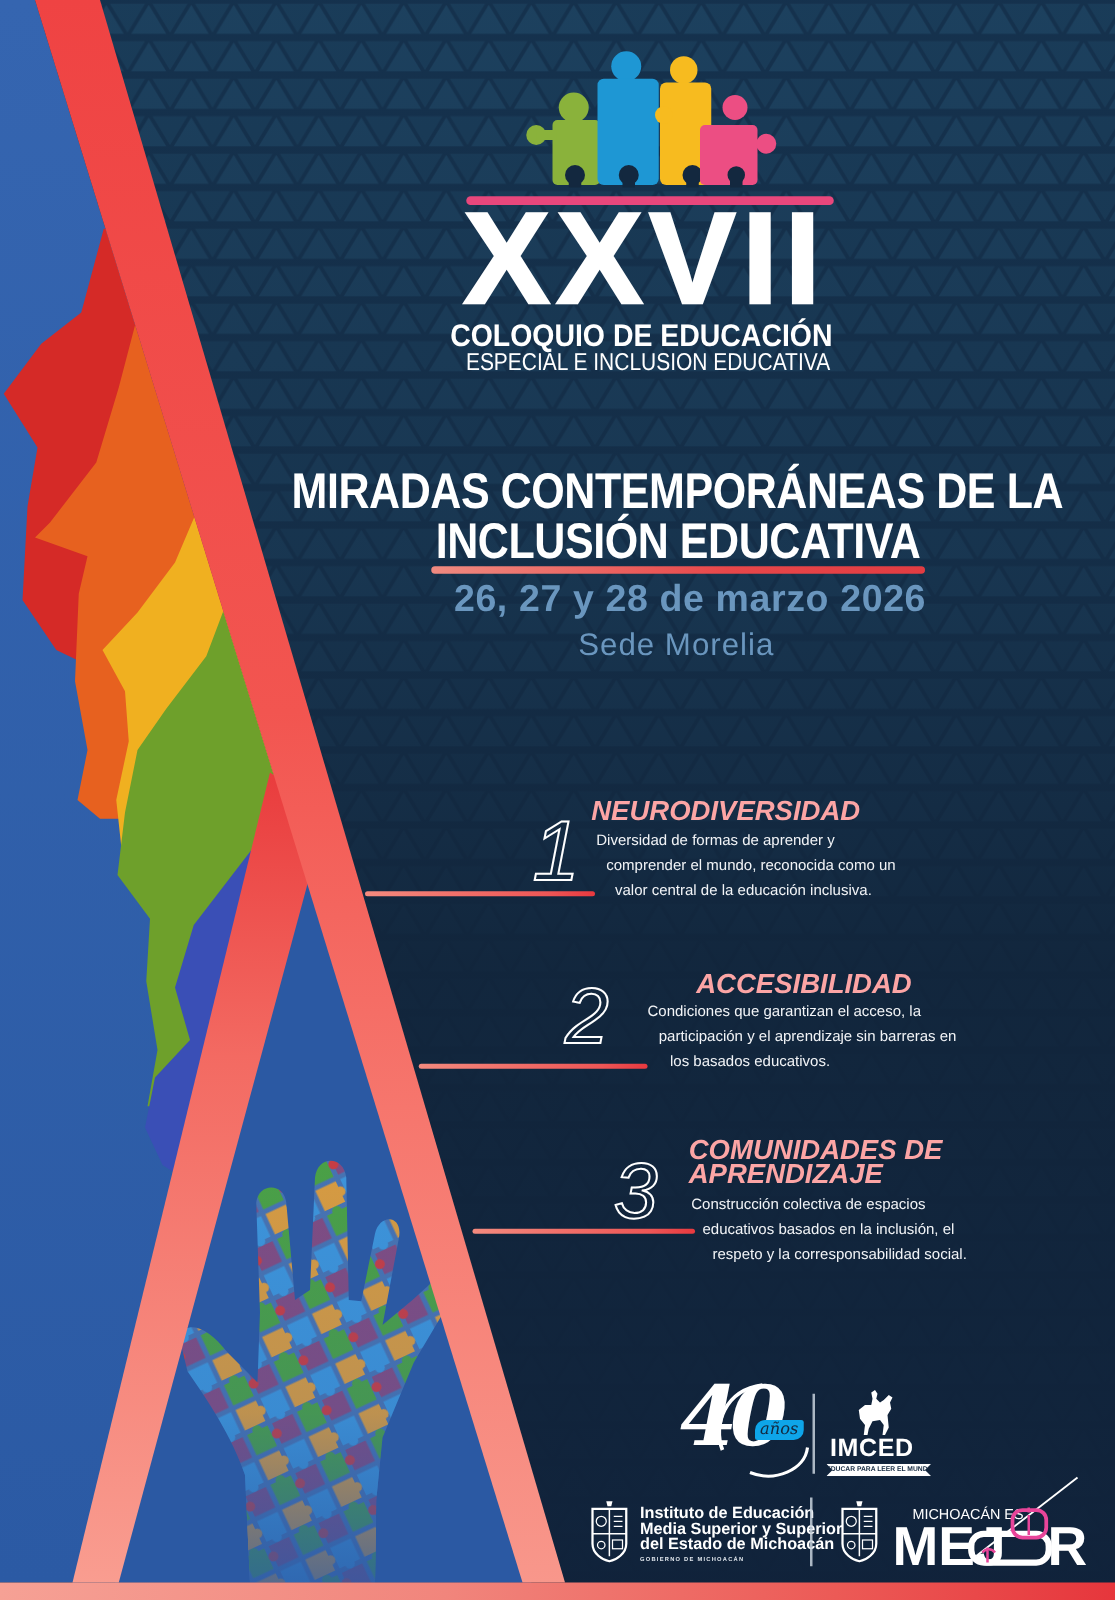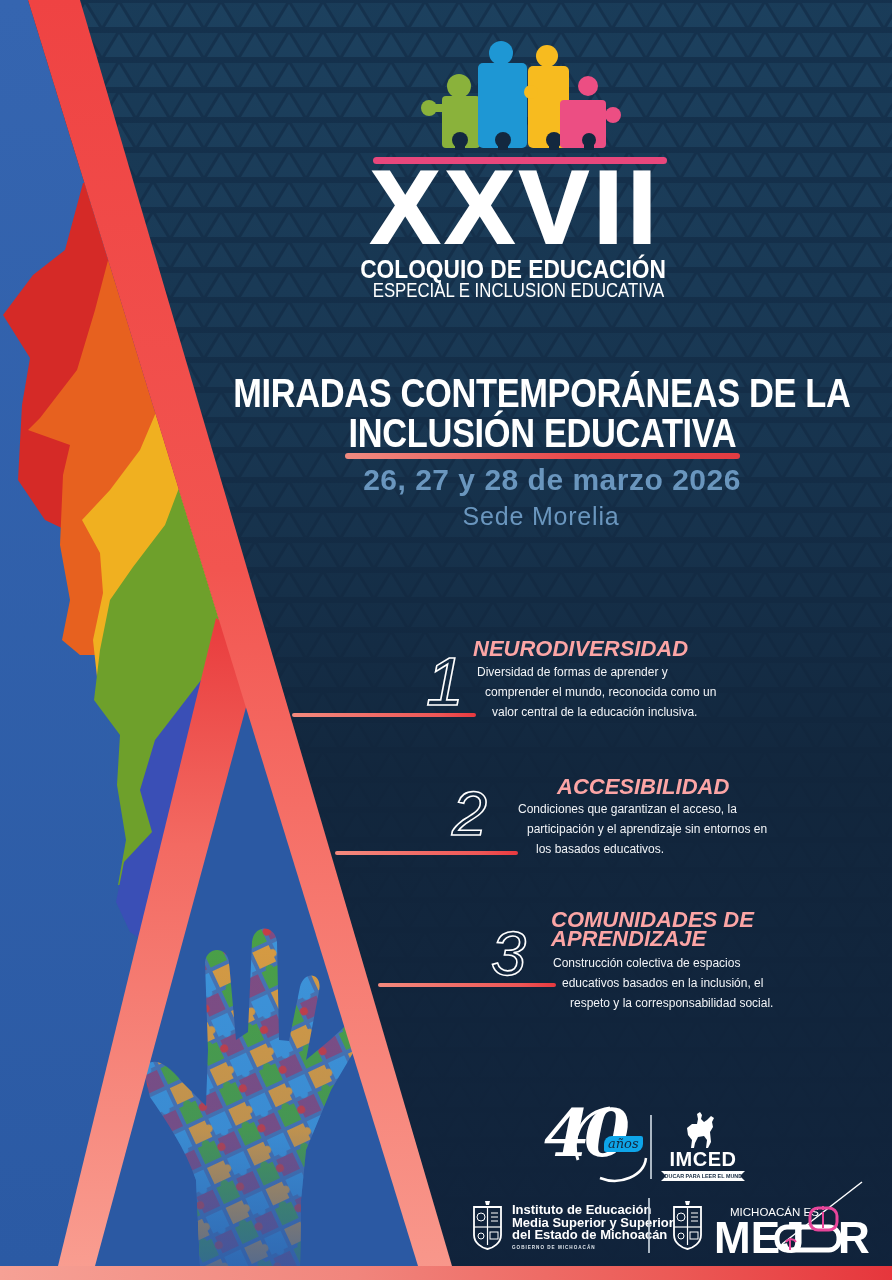--- a/index.html
+++ b/index.html
@@ -19,21 +19,21 @@
   .topic-num{position:absolute;font-style:italic;font-family:"Liberation Sans",sans-serif;color:transparent;-webkit-text-stroke:1.6px #ffffff;line-height:1;}
   .topic-title{position:absolute;color:#fca5a5;font-weight:bold;font-style:italic;font-size:22px;line-height:19px;white-space:nowrap;}
   .topic-desc{position:absolute;color:#f2f4f7;font-size:12px;line-height:20px;white-space:nowrap;}
   .hline{position:absolute;height:4px;border-radius:2px;background:linear-gradient(90deg,#f48a7e,#ee5656 80%,#e8393f);}
   .bottom-band{position:absolute;left:0;top:1266px;width:892px;height:14px;background:linear-gradient(90deg,#f6a195 0%,#f1857c 40%,#ec5a56 75%,#e6363c 100%);}
   .sep{position:absolute;width:2px;background:#c7d1dc;opacity:0.85;}
   .inst-line{position:absolute;left:512px;color:#fff;font-weight:bold;font-size:13px;line-height:12.5px;white-space:nowrap;}
   .gov-line{position:absolute;left:512px;top:1245px;color:#dfe5ec;font-size:4.6px;letter-spacing:1px;white-space:nowrap;font-weight:bold;}
   .anniv-num{position:absolute;left:544px;top:1100px;font-family:"DejaVu Serif",serif;font-style:italic;font-weight:bold;font-size:66px;line-height:66px;color:#fff;letter-spacing:-6px;}
   .anniv-label{position:absolute;left:604px;top:1136px;font-family:"DejaVu Serif",serif;font-style:italic;font-size:13px;line-height:14px;color:#13283f;background:#0ea5e9;border-radius:8px 2px 8px 2px;padding:1px 4px;text-align:right;}
-  .imced-name{position:absolute;left:664px;top:1149px;width:78px;text-align:center;color:#fff;font-weight:bold;font-size:20px;line-height:20px;letter-spacing:0.5px;}
+  .imced-name{position:absolute;left:664px;top:1149px;width:78px;color:#fff;font-weight:bold;font-size:20px;line-height:20px;letter-spacing:0.5px;}
   .imced-tag{position:absolute;left:661px;top:1171px;width:84px;height:10px;text-align:center;color:#13283f;background:#fff;font-weight:bold;font-size:5.4px;line-height:10px;white-space:nowrap;clip-path:polygon(0 0,100% 0,94% 50%,100% 100%,0 100%,6% 50%);}
   .slogan-top{position:absolute;left:714px;top:1206px;color:#fff;font-size:11.5px;line-height:12px;white-space:nowrap;}
   .slogan-top b{font-weight:normal;padding-left:16px;}
   .slogan-word{position:absolute;top:1221px;color:#fff;font-weight:bold;font-size:44px;line-height:34px;}
 </style>
 </head>
 <body>
 
 <svg class="bg-svg" viewBox="0 0 892 1280" xmlns="http://www.w3.org/2000/svg">
   <defs>
@@ -181,21 +181,21 @@
   <div class="topic-desc" style="left:477px;top:662px;">Diversidad de formas de aprender y</div>
   <div class="topic-desc" style="left:485px;top:682px;">comprender el mundo, reconocida como un</div>
   <div class="topic-desc" style="left:492px;top:702px;">valor central de la educación inclusiva.</div>
 </div>
 
 <div>
   <div class="hline" style="left:335px;top:851px;width:183px;"></div>
   <div class="topic-num" style="left:452px;top:782px;font-size:63px;">2</div>
   <div class="topic-title" style="left:513px;top:777px;margin-left:44px;">ACCESIBILIDAD</div>
   <div class="topic-desc" style="left:518px;top:799px;">Condiciones que garantizan el acceso, la</div>
-  <div class="topic-desc" style="left:527px;top:819px;">participación y el aprendizaje sin entornos en</div>
+  <div class="topic-desc" style="left:527px;top:819px;">participación y el aprendizaje sin barreras en</div>
   <div class="topic-desc" style="left:536px;top:839px;">los basados educativos.</div>
 </div>
 
 <div>
   <div class="hline" style="left:378px;top:983px;width:178px;"></div>
   <div class="topic-num" style="left:491px;top:922px;font-size:63px;">3</div>
   <div class="topic-title" style="left:551px;top:910px;">COMUNIDADES DE</div>
   <div class="topic-title" style="left:551px;top:929px;">APRENDIZAJE</div>
   <div class="topic-desc" style="left:553px;top:953px;">Construcción colectiva de espacios</div>
   <div class="topic-desc" style="left:562px;top:973px;">educativos basados en la inclusión, el</div>

